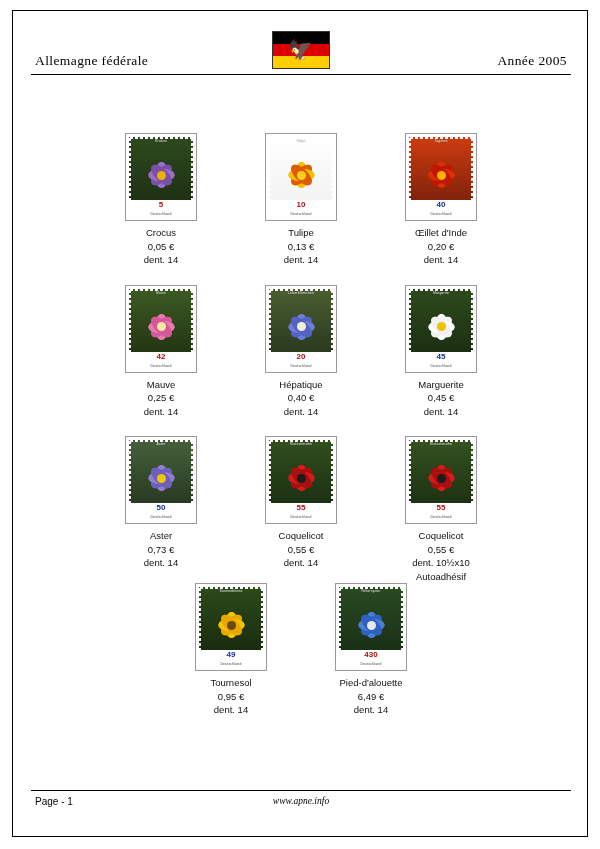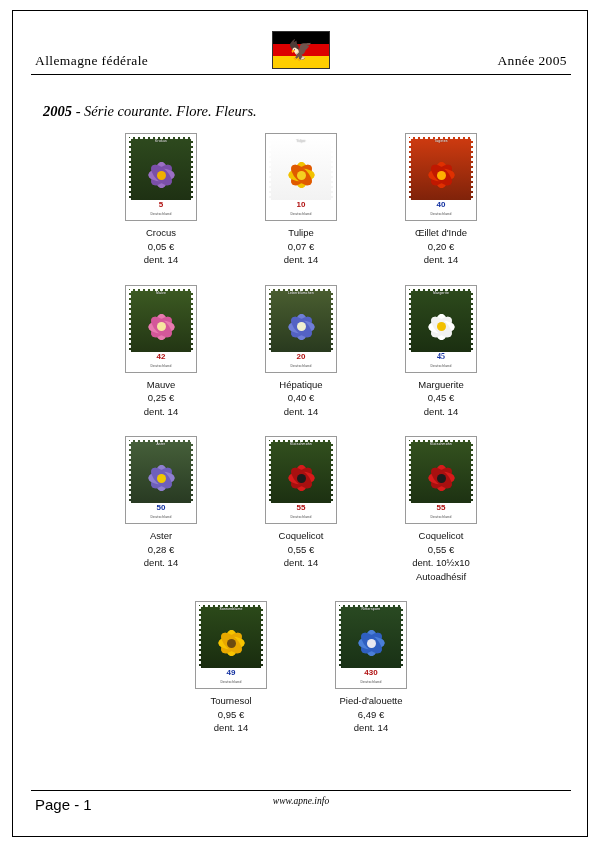--- a/index.html
+++ b/index.html
@@ -234,21 +234,21 @@
     position: absolute;
     left: 0; top: 0;
     width: 100%;
     border-top: 1.2px solid #000;
   }
   .footer-left {
     position: absolute;
     left: 4px;
     top: 6px;
     font-family: "Liberation Sans", sans-serif;
-    font-size: 15px;
+    font-size: 10px;
   }
   .footer-center {
     position: absolute;
     left: 50%;
     transform: translateX(-50%);
     top: 6px;
     font-family: "Liberation Serif", serif;
     font-style: italic;
     font-size: 9.5px;
   }
@@ -263,23 +263,20 @@
     <div class="flag">
       <div class="band b1"></div>
       <div class="band b2"></div>
       <div class="band b3"></div>
       <div class="eagle">🦅</div>
     </div>
     <div class="header-right">Année 2005</div>
     <div class="header-line"></div>
   </div>
 
-  <div class="series-title">
-    <b>2005</b><span> - Série courante. Flore. Fleurs.</span>
-  </div>
 
   <div class="grid" id="grid">
       <div class="row" style="margin-bottom: 18px;">
         <div class="cell">
           <div class="stamp">
             <div class="stamp-inner" style="background: linear-gradient(rgb(46, 74, 30), rgb(26, 42, 16));">
               <div class="flower">
                 <div class="petal" style="background: rgb(155, 111, 196); transform: rotate(0deg);"></div>
                 <div class="petal" style="background: rgb(122, 79, 168); transform: rotate(45deg);"></div>
                 <div class="petal" style="background: rgb(155, 111, 196); transform: rotate(90deg);"></div>
@@ -327,21 +324,21 @@
                 <div class="country">Deutschland</div>
               </div>
               <div class="perf-t"></div>
               <div class="perf-b"></div>
               <div class="perf-l"></div>
               <div class="perf-r"></div>
             </div>
           </div>
           <div class="label">
             <div>Tulipe</div>
-            <div>0,07 €</div>
+            <div>0,13 €</div>
             <div>dent. 14</div>
           </div>
         </div>
         <div class="cell">
           <div class="stamp">
             <div class="stamp-inner" style="background: linear-gradient(rgb(207, 59, 16), rgb(106, 28, 8));">
               <div class="flower">
                 <div class="petal" style="background: rgb(224, 48, 0); transform: rotate(0deg);"></div>
                 <div class="petal" style="background: rgb(192, 24, 0); transform: rotate(45deg);"></div>
                 <div class="petal" style="background: rgb(224, 48, 0); transform: rotate(90deg);"></div>
@@ -442,37 +439,37 @@
                 <div class="petal" style="background: rgb(255, 255, 255); transform: rotate(90deg);"></div>
                 <div class="petal" style="background: rgb(242, 242, 242); transform: rotate(135deg);"></div>
                 <div class="petal" style="background: rgb(255, 255, 255); transform: rotate(180deg);"></div>
                 <div class="petal" style="background: rgb(242, 242, 242); transform: rotate(225deg);"></div>
                 <div class="petal" style="background: rgb(255, 255, 255); transform: rotate(270deg);"></div>
                 <div class="petal" style="background: rgb(242, 242, 242); transform: rotate(315deg);"></div>
                 <div class="center-dot" style="background: rgb(242, 192, 0);"></div>
               </div>
               <div class="caption-top">Margerite</div>
               <div class="stamp-foot">
-                <div class="denom" style="color: rgb(18, 48, 160); font-family: Liberation Serif, serif;">45</div>
+                <div class="denom" style="color: rgb(18, 48, 160);">45</div>
                 <div class="country">Deutschland</div>
               </div>
               <div class="perf-t"></div>
               <div class="perf-b"></div>
               <div class="perf-l"></div>
               <div class="perf-r"></div>
             </div>
           </div>
           <div class="label">
             <div>Marguerite</div>
             <div>0,45 €</div>
             <div>dent. 14</div>
           </div>
         </div>
       </div>
-      <div class="row" style="margin-bottom: 18px;">
+      <div class="row" style="">
         <div class="cell">
           <div class="stamp">
             <div class="stamp-inner" style="background: linear-gradient(rgb(70, 96, 58), rgb(32, 48, 28));">
               <div class="flower">
                 <div class="petal" style="background: rgb(143, 127, 208); transform: rotate(0deg);"></div>
                 <div class="petal" style="background: rgb(111, 95, 187); transform: rotate(45deg);"></div>
                 <div class="petal" style="background: rgb(143, 127, 208); transform: rotate(90deg);"></div>
                 <div class="petal" style="background: rgb(111, 95, 187); transform: rotate(135deg);"></div>
                 <div class="petal" style="background: rgb(143, 127, 208); transform: rotate(180deg);"></div>
                 <div class="petal" style="background: rgb(111, 95, 187); transform: rotate(225deg);"></div>
@@ -486,21 +483,21 @@
                 <div class="country">Deutschland</div>
               </div>
               <div class="perf-t"></div>
               <div class="perf-b"></div>
               <div class="perf-l"></div>
               <div class="perf-r"></div>
             </div>
           </div>
           <div class="label">
             <div>Aster</div>
-            <div>0,28 €</div>
+            <div>0,73 €</div>
             <div>dent. 14</div>
           </div>
         </div>
         <div class="cell">
           <div class="stamp">
             <div class="stamp-inner" style="background: linear-gradient(rgb(50, 80, 30), rgb(22, 40, 14));">
               <div class="flower">
                 <div class="petal" style="background: rgb(216, 27, 27); transform: rotate(0deg);"></div>
                 <div class="petal" style="background: rgb(168, 16, 16); transform: rotate(45deg);"></div>
                 <div class="petal" style="background: rgb(216, 27, 27); transform: rotate(90deg);"></div>

